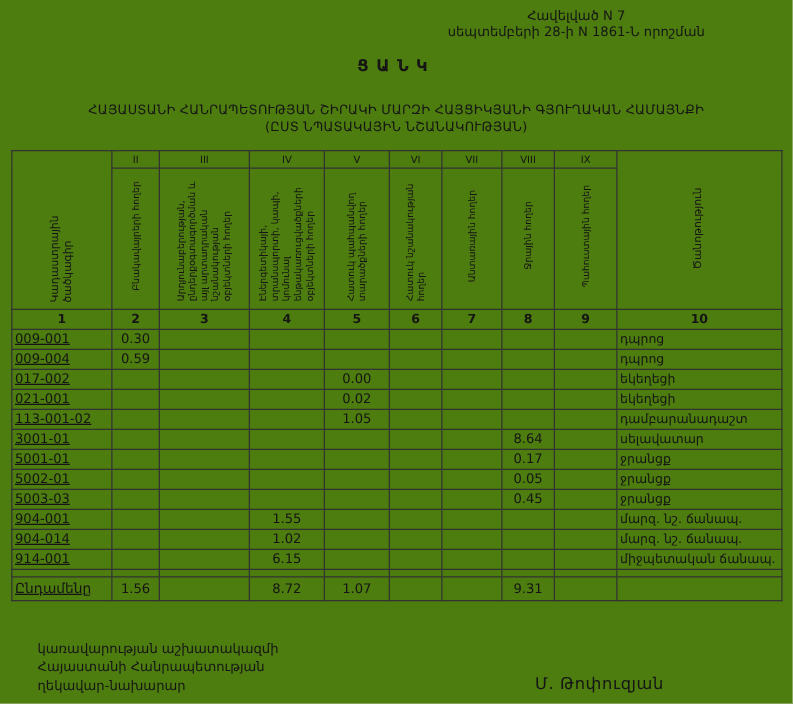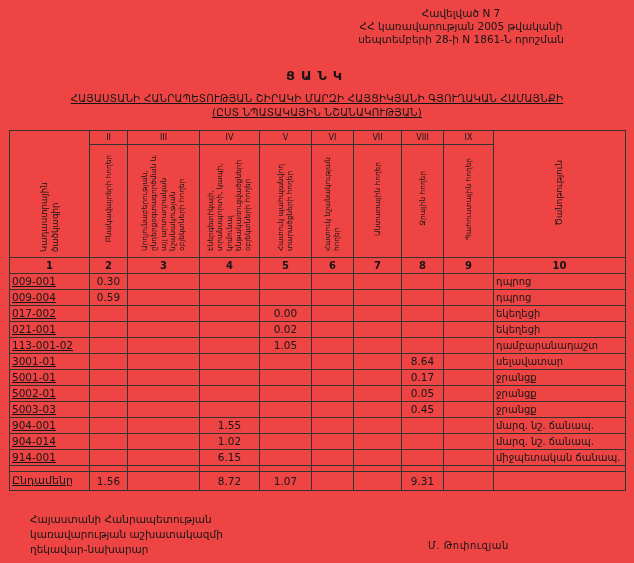--- a/index.html
+++ b/index.html
@@ -2,32 +2,32 @@
 <html><head>
 <meta charset="utf-8">
 <style>
   html,body{margin:0;padding:0;}
   body{
     width:634px;height:563px;overflow:hidden;
     background:#f6f6f3;
     font-family:"DejaVu Sans",sans-serif;
     color:#151515;
   }
-  .page{position:relative;width:634px;height:563px;background:#ef4444;}
+  .page{position:relative;width:634px;height:563px;background:#4d7c0f;}
   .appendix{
     position:absolute;top:7px;right:28px;width:290px;
     text-align:center;font-size:10.5px;line-height:1.25;
   }
   .doc-title{
-    padding-top:68px;text-align:center;
+    padding-top:46px;text-align:center;
     font-size:13px;font-weight:bold;letter-spacing:6px;
   }
   .subtitle{
-    margin-top:8px;text-align:center;
-    font-size:10.3px;line-height:1.4;letter-spacing:0.2px;text-decoration:underline;
+    margin-top:20px;text-align:center;
+    font-size:10.3px;line-height:1.4;letter-spacing:0.2px;
   }
   table.land{
     margin:10px 0 0 9px;border-collapse:collapse;table-layout:fixed;
     width:616px;border:1.5px solid #222;
   }
   table.land td{
     border:1px solid #333;overflow:hidden;
     padding:0 2px;vertical-align:middle;
   }
   tr.numerals td{height:13px;font-size:8px;text-align:center;padding:0;}
@@ -45,31 +45,30 @@
   td.num{text-align:center;}
   td.note{text-align:left;padding-left:4px;font-size:10px;white-space:nowrap;}
   tr.spacer td{height:5px;}
   tr.total td{height:18px;margin-top:43px;}
   tr.total td.code{font-size:11px;}
   .footer-left{
     position:absolute;left:30px;top:512px;
     font-size:10.5px;line-height:1.45;
   }
   .signature{
-    position:absolute;left:428px;top:540px;font-size:10px;letter-spacing:0.5px;
+    position:absolute;left:428px;top:540px;font-size:13px;letter-spacing:0.5px;
   }
 </style>
 </head>
 <body>
 
 <div class="page">
 
   <div class="appendix">
     <div>Հավելված N 7</div>
-    <div>ՀՀ կառավարության 2005 թվականի</div>
     <div>սեպտեմբերի 28-ի N 1861-Ն որոշման</div>
   </div>
 
   <div class="doc-title">ՑԱՆԿ</div>
 
   <div class="subtitle">
     <div>ՀԱՅԱՍՏԱՆԻ ՀԱՆՐԱՊԵՏՈՒԹՅԱՆ ՇԻՐԱԿԻ ՄԱՐԶԻ ՀԱՅՑԻԿՅԱՆԻ ԳՅՈՒՂԱԿԱՆ ՀԱՄԱՅՆՔԻ</div>
     <div>(ԸՍՏ ՆՊԱՏԱԿԱՅԻՆ ՆՇԱՆԱԿՈՒԹՅԱՆ)</div>
   </div>
 
@@ -288,20 +287,20 @@
           <td class="num"></td>
           <td class="num"></td>
           <td class="num">9.31</td>
           <td class="num"></td>
           <td class="note"></td>
         </tr>
       </tbody>
   </table>
 
   <div class="footer-left">
+    <div>կառավարության աշխատակազմի</div>
     <div>Հայաստանի Հանրապետության</div>
-    <div>կառավարության աշխատակազմի</div>
     <div>ղեկավար-նախարար</div>
   </div>
 
   <div class="signature">Մ. Թոփուզյան</div>
 
 </div>
 
 </body></html>

